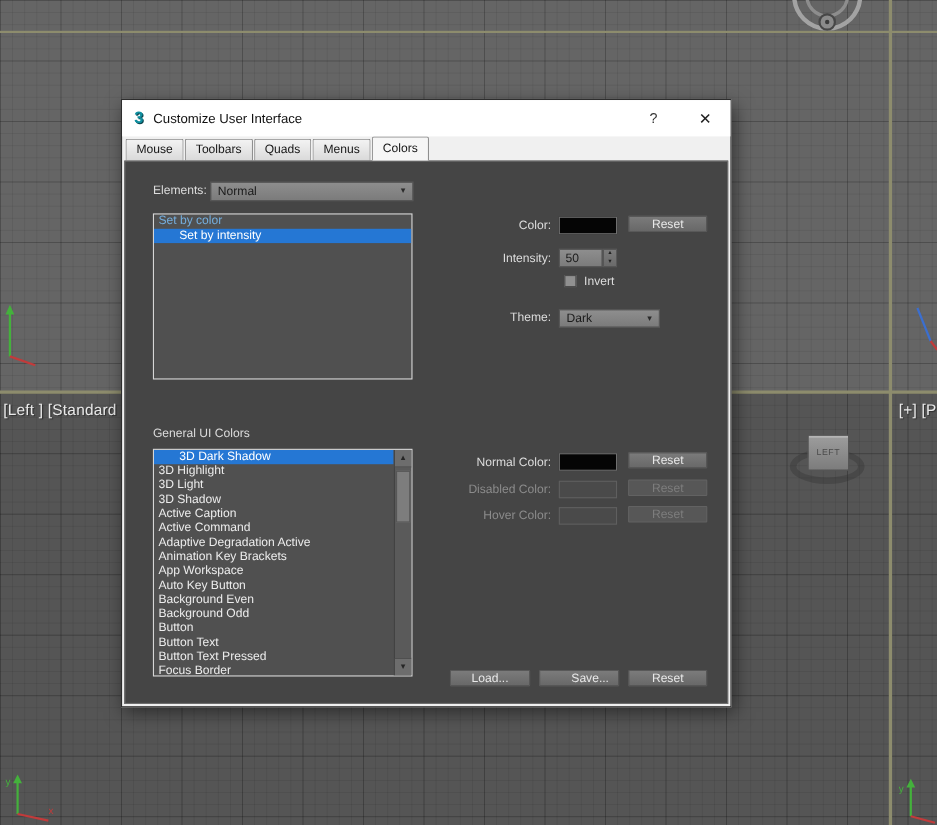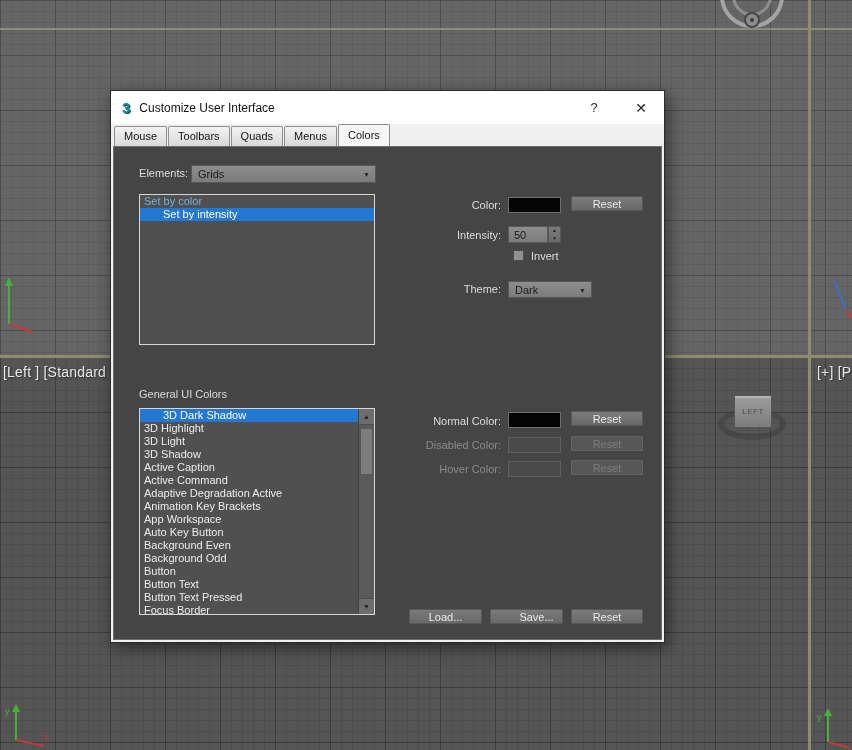--- a/index.html
+++ b/index.html
@@ -170,21 +170,21 @@
         <div class="tab">Toolbars</div>
         <div class="tab">Quads</div>
         <div class="tab">Menus</div>
         <div class="tab selected">Colors</div>
       </div>
 
     <div class="panel">
 
       <div class="lbl" style="left:0;top:20px;width:74px;text-align:right;">Elements:</div>
       <div class="dd" style="left:77px;top:18px;width:185px;height:18px;">
-        <span>Grids</span>
+        <span>Normal</span>
         <span class="arrow">▼</span>
       </div>
 
       <div class="listbox elements-list" style="left:25px;top:47px;width:236px;height:151px;">
           <div class="lrow">Set by color</div>
           <div class="lrow selected">Set by intensity</div>
         </div>
 
       <div class="lbl r" style="top:52px;">Color:</div>
       <div class="swatch swatch-black" style="left:394px;top:50px;"></div>
@@ -194,21 +194,21 @@
       <div class="spin-field">50</div>
       <div class="spin-arrows">
         <span>▲</span>
         <span>▼</span>
       </div>
 
       <div class="checkbox"></div>
       <div class="lbl" style="left:417px;top:103px;">Invert</div>
 
       <div class="lbl r" style="top:136px;">Theme:</div>
-      <div class="dd" style="left:394px;top:134px;width:84px;height:17px;">
+      <div class="dd" style="left:394px;top:134px;width:92px;height:17px;">
         <span>Dark</span>
         <span class="arrow">▼</span>
       </div>
 
       <div class="lbl" style="left:25px;top:241px;">General UI Colors</div>
 
       <div class="listbox" style="left:25px;top:261px;width:236px;height:207px;">
         <div class="list-inner" id="uiColorsList">
             <div class="lrow selected">3D Dark Shadow</div>
             <div class="lrow">3D Highlight</div>

